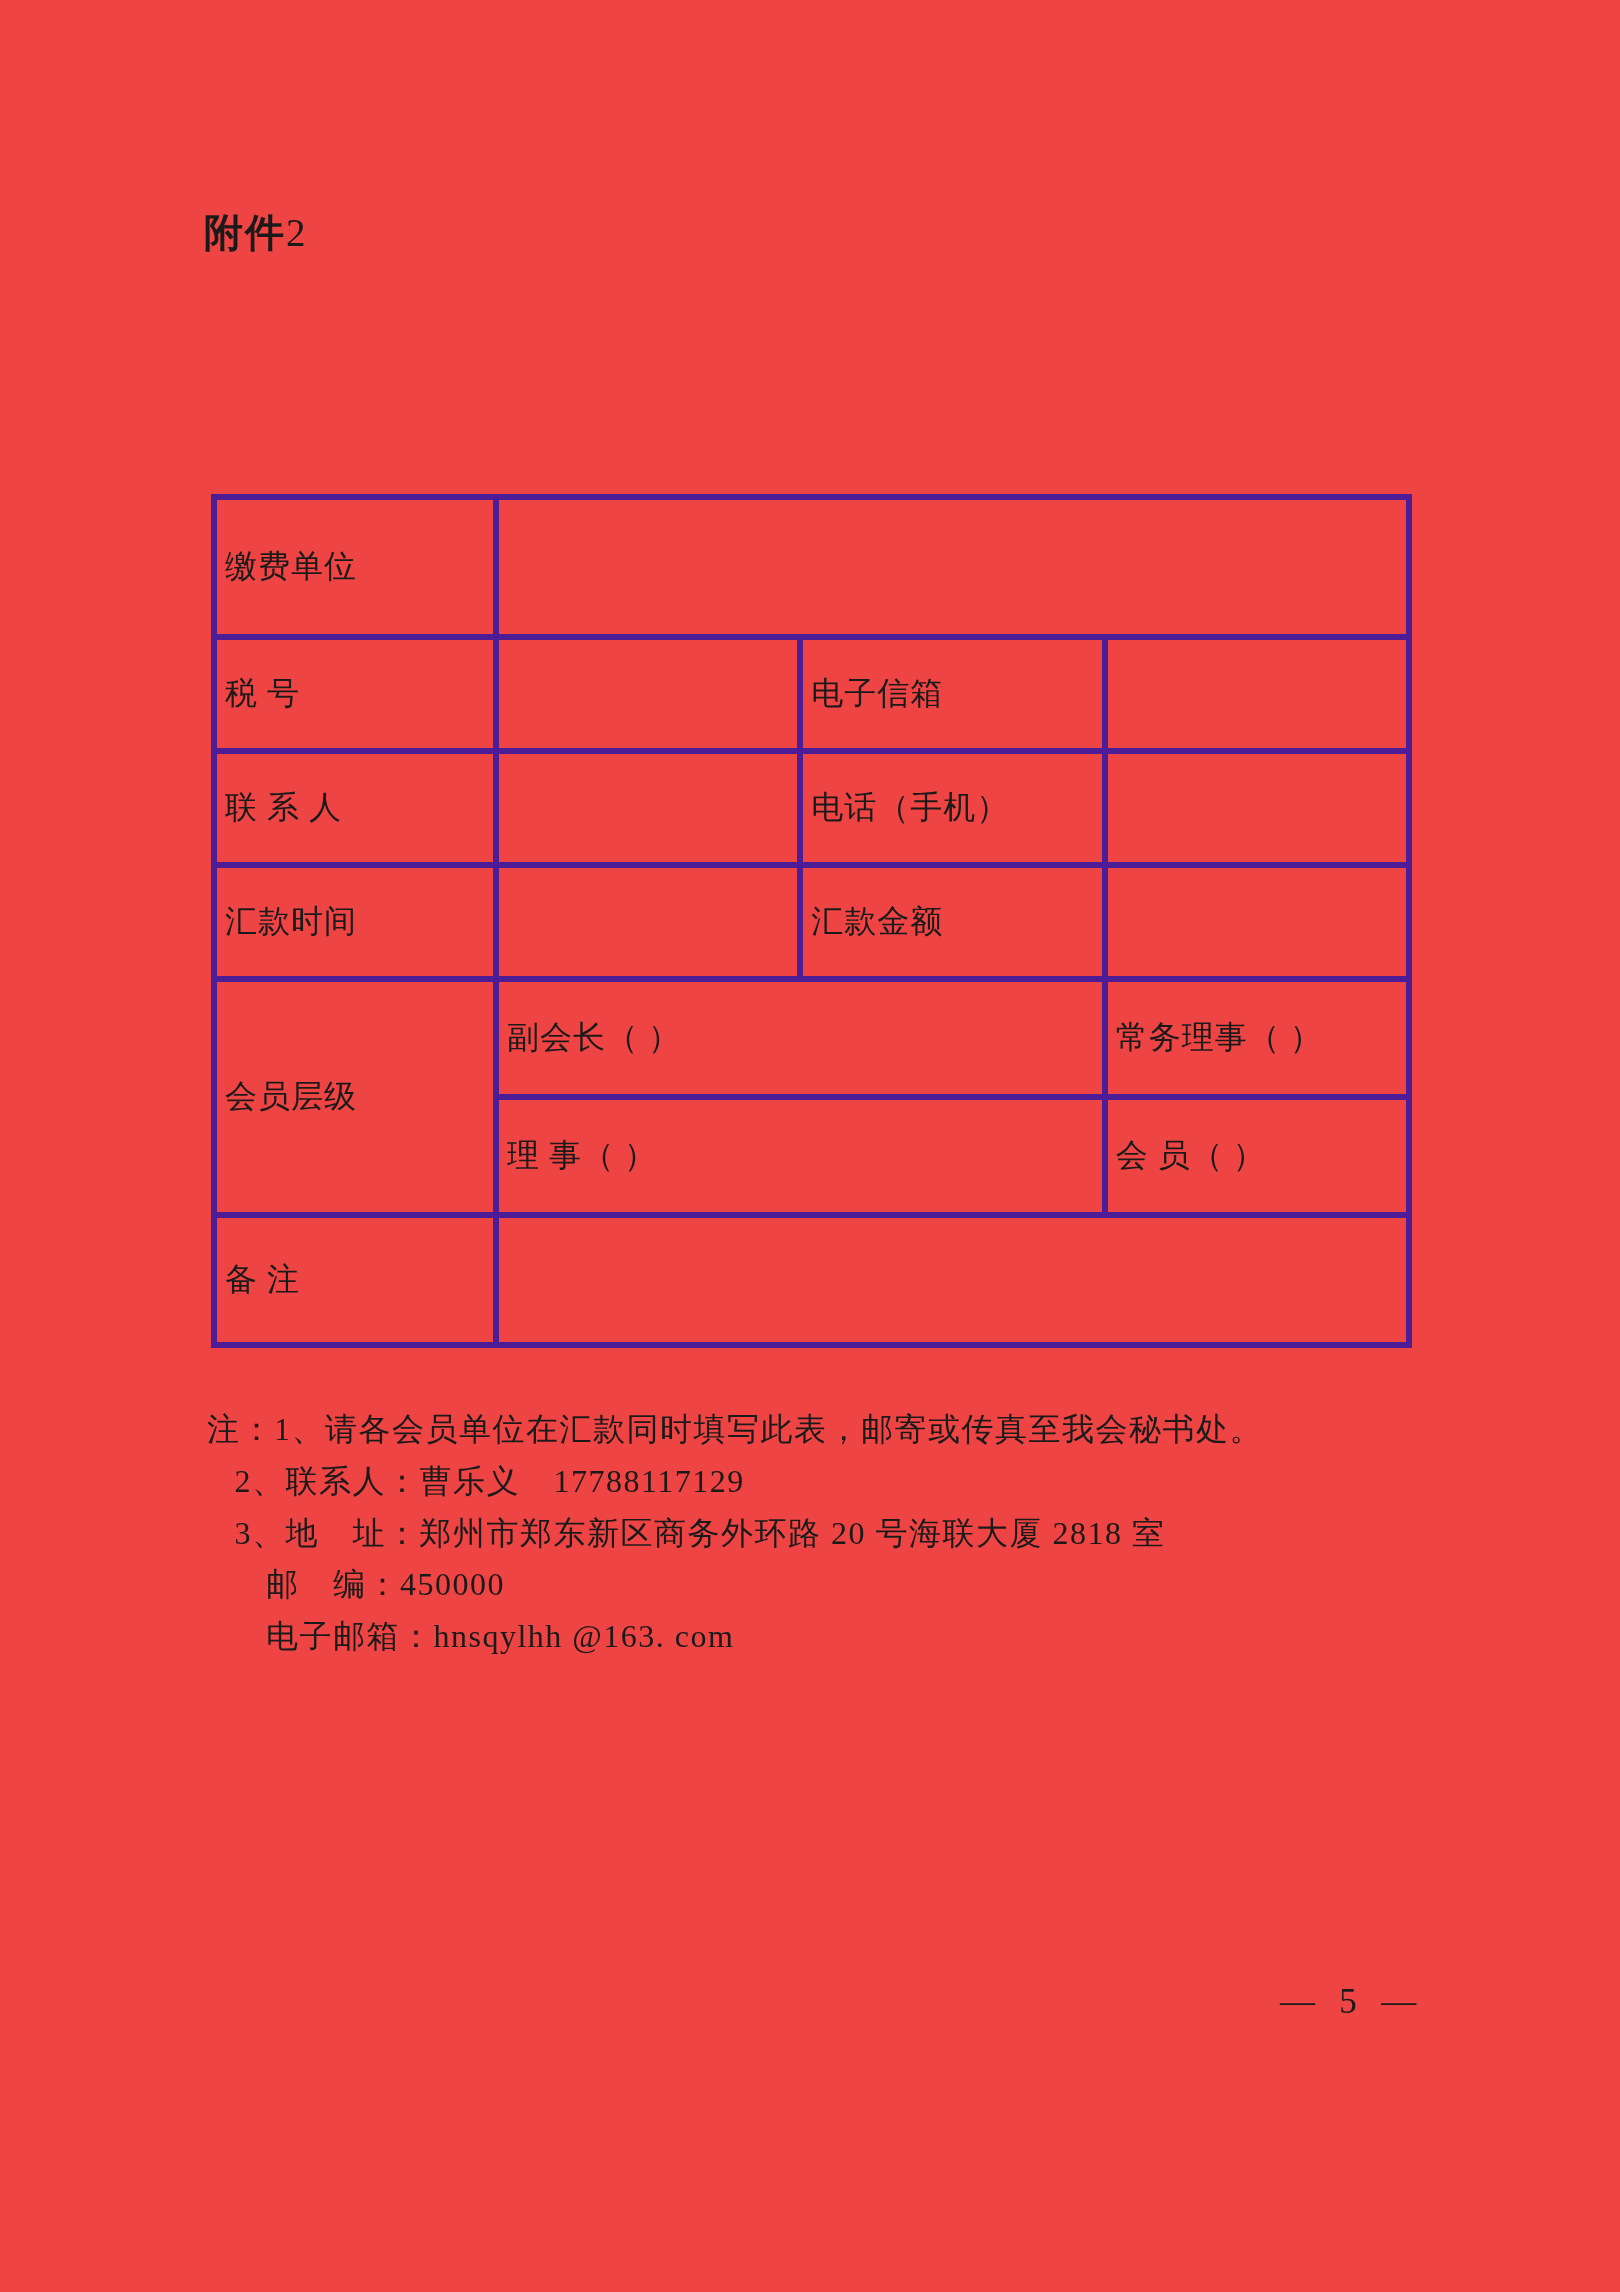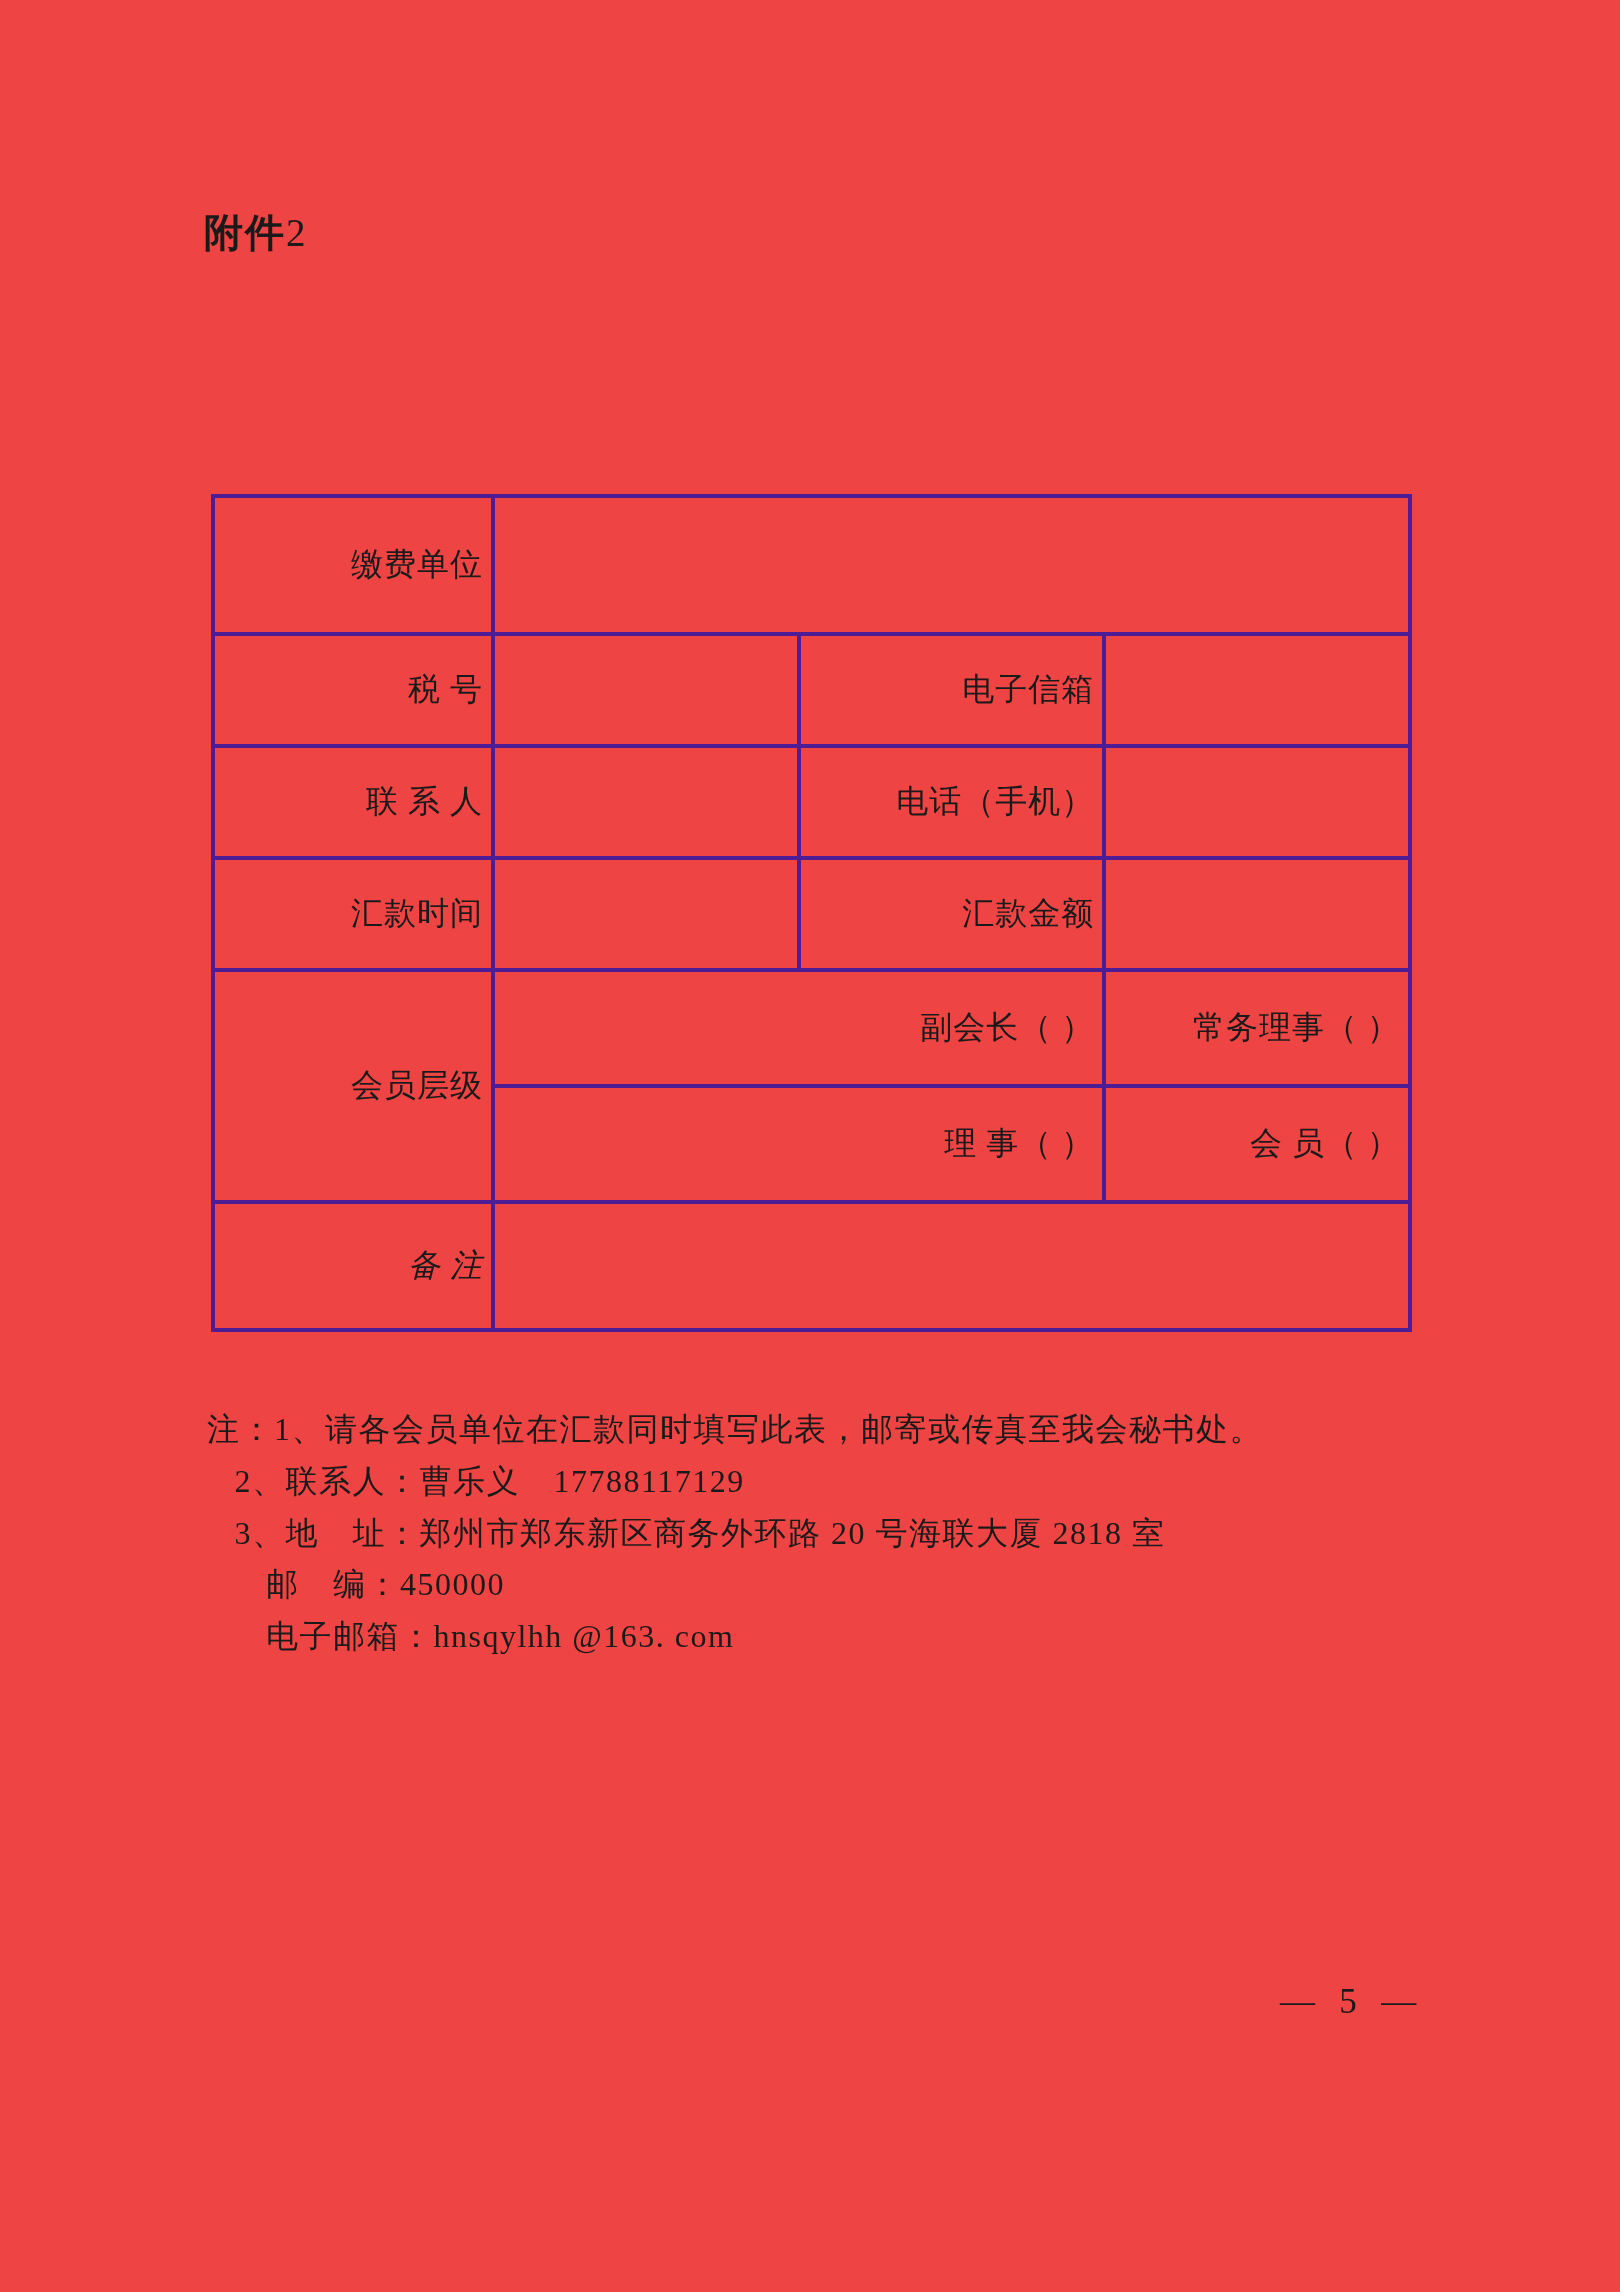--- a/index.html
+++ b/index.html
@@ -53,38 +53,38 @@
   
   .form-table {
     position: absolute;
     left: 211px;
     top: 494px;
     width: 1201px;
     border-collapse: collapse;
     table-layout: fixed;
   }
   .form-table td {
-    border: 4px solid #4c1d95;
+    border: 6px solid #4c1d95;
     padding: 8px;
     font-size: 32px;
-    text-align: right;
+    text-align: left;
     vertical-align: middle;
     letter-spacing: 1px;
     font-family: "Liberation Serif", "DejaVu Serif", serif;
   }
   .form-table {
     border: 2px solid #1e1e1e;
   }
   .label-cell {
     height: 94px;
   }
   .tall-row td { height: 118px; }
   .std-row td  { height: 92px; }
   .member-row td { height: 96px; }
-  .remark-row td { height: 108px; font-style: italic; }
+  .remark-row td { height: 108px; }
 
   .spaced-2 { letter-spacing: 27.4px; padding-left: 27.4px; }
   .spaced-3 { letter-spacing: 17.6px; padding-left: 17.6px; }
   .spaced-1 { letter-spacing: 9.8px; padding-left: 9.8px; }
 
   
   .notes {
     position: absolute;
     left: 207px;
     top: 1404px;

